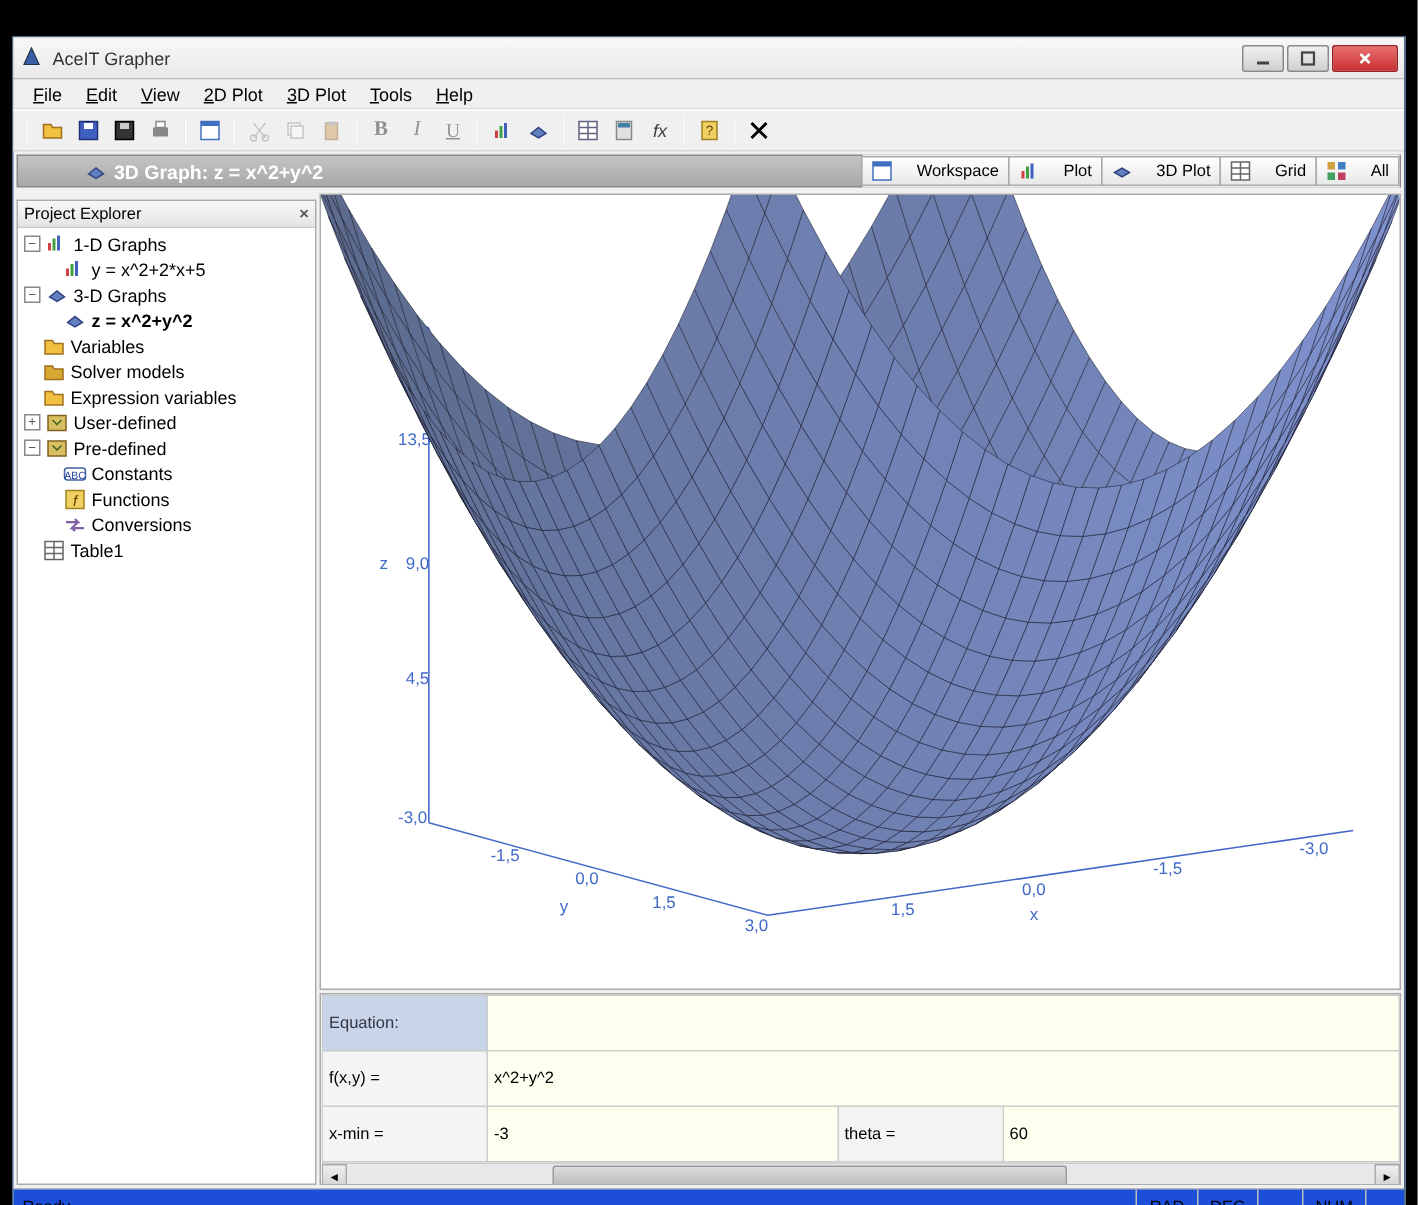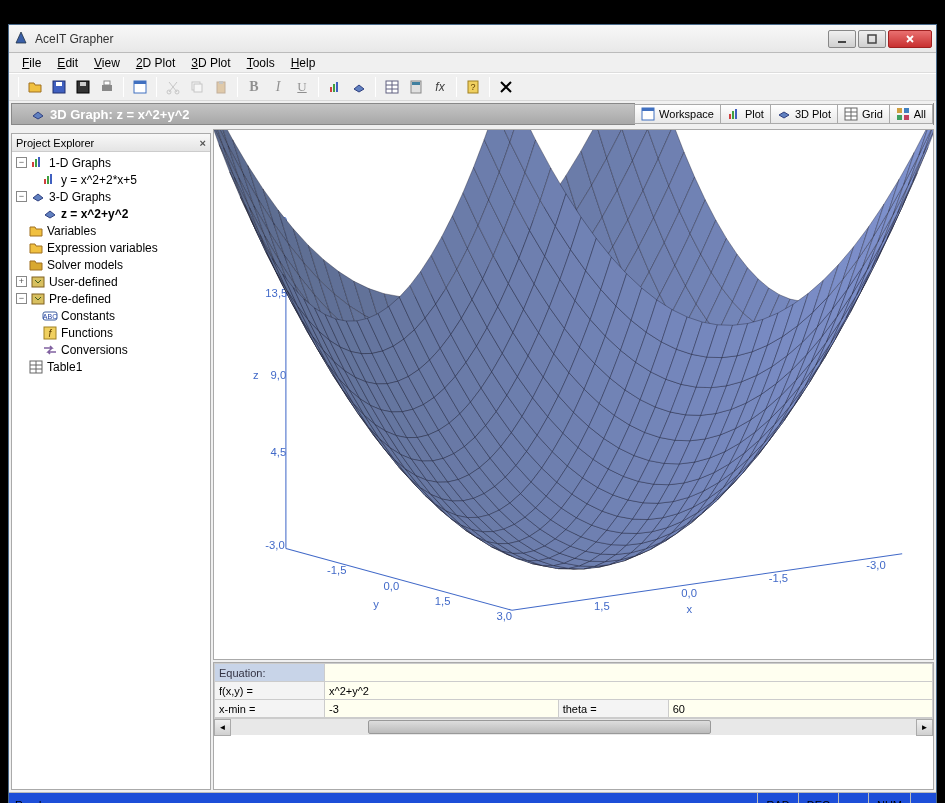--- a/index.html
+++ b/index.html
@@ -12,40 +12,40 @@
 .win-btn { width: 28px; height: 18px; border: 1px solid #888; background: linear-gradient(#f0f0f0,#d0d0d0); border-radius: 2px; margin-left: 2px; display: flex; align-items: center; justify-content: center; font-size: 10px; }
 .win-btn.close { background: linear-gradient(#e97070,#c83030); color: #fff; border-color: #a02020; width: 44px; }
 .menubar { height: 20px; display: flex; align-items: center; padding: 0 6px; gap: 2px; background: #f0f0f0; border-bottom: 1px solid #ddd; }
 .menu-item { padding: 14px 7px; cursor: default; }
 .menu-item u { text-decoration: underline; }
 .toolbar { height: 28px; display: flex; align-items: center; padding: 2px 6px; gap: 2px; background: #f0f0f0; border-bottom: 1px solid #d8d8d8; border-top: 1px solid #fff; }
 .toolbar-sep { width: 1px; height: 20px; background: #bbb; margin: 0 3px; border-right: 1px solid #fff; }
 .tool-btn { width: 22px; height: 22px; display: flex; align-items: center; justify-content: center; border: 1px solid transparent; border-radius: 2px; cursor: default; }
 .tool-btn.disabled { opacity: 0.4; }
 .graph-header { height: 22px; display: flex; align-items: center; background: linear-gradient(#c4c4c4,#a8a8a8); border: 1px solid #888; margin: 2px; }
-.graph-title { flex: 1; color: #fff; font-weight: bold; padding: 0 18px; display: flex; align-items: center; gap: 4px; }
+.graph-title { flex: 1; color: #fff; font-weight: bold; padding: 0 3px; display: flex; align-items: center; gap: 4px; margin-left: 41px; }
 .graph-title span { font-size: 13px; }
 .tab-bar { display: flex; align-items: center; background: #f0f0f0; height: 22px; }
-.tab { height: 20px; padding: 0 6px; border: 1px solid #aaa; background: linear-gradient(#fff,#e8e8e8); display: flex; align-items: center; gap: 4px; font-size: 11px; margin-left: -1px; cursor: default; }
+.tab { height: 20px; padding: 0 6px; border: 1px solid #aaa; background: linear-gradient(#fff,#e8e8e8); display: flex; align-items: center; gap: 16px; font-size: 11px; margin-left: -1px; cursor: default; }
 .content { display: flex; height: calc(100% - 28px - 20px - 28px - 24px - 20px); }
 .sidebar { width: 200px; background: #fff; border: 1px solid #aaa; margin: 6px 0 2px 2px; overflow: auto; }
 .sidebar-header { height: 18px; background: linear-gradient(#f8f8f8,#e4e4e4); border-bottom: 1px solid #ccc; display: flex; align-items: center; padding: 0 4px; font-size: 11px; }
 .sidebar-header .close { margin-left: auto; cursor: default; font-weight: bold; color: #555; }
 .tree { padding: 2px; }
 .tree-item { display: flex; align-items: center; height: 17px; padding-left: 2px; cursor: default; white-space: nowrap; }
 .tree-item.selected { font-weight: bold; }
 .tree-expand { width: 11px; height: 11px; border: 1px solid #888; background: #fff; display: flex; align-items: center; justify-content: center; font-size: 9px; line-height: 1; margin-right: 3px; color: #555; }
 .tree-icon { width: 16px; height: 16px; margin-right: 3px; display: inline-flex; align-items: center; justify-content: center; }
 .main { flex: 1; display: flex; flex-direction: column; margin: 2px; }
 .plot-area { flex: 1; background: #fff; border: 1px solid #aaa; position: relative; overflow: hidden; }
 .plot-svg { width: 100%; height: 100%; }
 .axis-label { font-size: 11px; fill: #4169c8; }
 .props { height: 128px; background: #fff; border: 1px solid #aaa; margin-top: 2px; overflow: auto; position: relative; }
 .props-table { width: 100%; border-collapse: collapse; font-size: 11px; }
-.props-table td { border: 1px solid #ccc; padding: 2px 4px; height: 18px; }
+.props-table td { border: 1px solid #ccc; padding: 12px 4px; height: 18px; }
 .props-table td.header { background: #c8d4e8; color: #334; font-weight: normal; }
 .props-table td.label { background: #f4f4f4; width: 110px; }
 .props-table td.value { background: #fffff0; }
 .hscroll { height: 17px; background: #f0f0f0; border-top: 1px solid #ccc; position: relative; }
 .hscroll-track { position: absolute; left: 17px; right: 17px; top: 0; bottom: 0; background: #e8e8e8; }
 .hscroll-thumb { position: absolute; left: 20%; width: 50%; top: 1px; bottom: 1px; background: linear-gradient(#ddd,#bbb); border: 1px solid #999; border-radius: 2px; }
 .hscroll-btn { position: absolute; width: 17px; height: 17px; top: 0; background: linear-gradient(#f0f0f0,#d0d0d0); border: 1px solid #aaa; display: flex; align-items: center; justify-content: center; font-size: 8px; }
 .statusbar { height: 24px; background: #1d4ed8; border-top: 1px solid #bbb; display: flex; align-items: center; padding: 0 6px; font-size: 11px; }
 .statusbar .cell { border-left: 1px solid #bbb; padding: 0 8px; height: 100%; display: flex; align-items: center; }
 .statusbar .filler { flex: 1; }
@@ -286,29 +286,29 @@
             <span>z = x^2+y^2</span>
           </div>
         <div class="tree-item" style="padding-left:14px">
             <svg class="icon tree-icon">
               <path d="M2 4h5l1 2h6v7H2z" fill="#f0c040" stroke="#a07020"></path>
             </svg>
             <span>Variables</span>
           </div>
         <div class="tree-item" style="padding-left:14px">
             <svg class="icon tree-icon">
+              <path d="M2 4h5l1 2h6v7H2z" fill="#d8a830" stroke="#a07020"></path>
+            </svg>
+            <span>Solver models</span>
+          </div>
+        <div class="tree-item" style="padding-left:14px">
+            <svg class="icon tree-icon">
               <path d="M2 4h5l1 2h6v7H2z" fill="#f0c040" stroke="#a07020"></path>
             </svg>
             <span>Expression variables</span>
-          </div>
-        <div class="tree-item" style="padding-left:14px">
-            <svg class="icon tree-icon">
-              <path d="M2 4h5l1 2h6v7H2z" fill="#d8a830" stroke="#a07020"></path>
-            </svg>
-            <span>Solver models</span>
           </div>
         <div class="tree-item">
             <span class="tree-expand">+</span>
             <svg class="icon tree-icon">
               <rect x="2" y="3" width="12" height="10" fill="#d8c060" stroke="#806020"></rect>
               <path d="M5 6l3 3 3-3" fill="none" stroke="#406020"></path>
             </svg>
             <span>User-defined</span>
           </div>
         <div class="tree-item">

